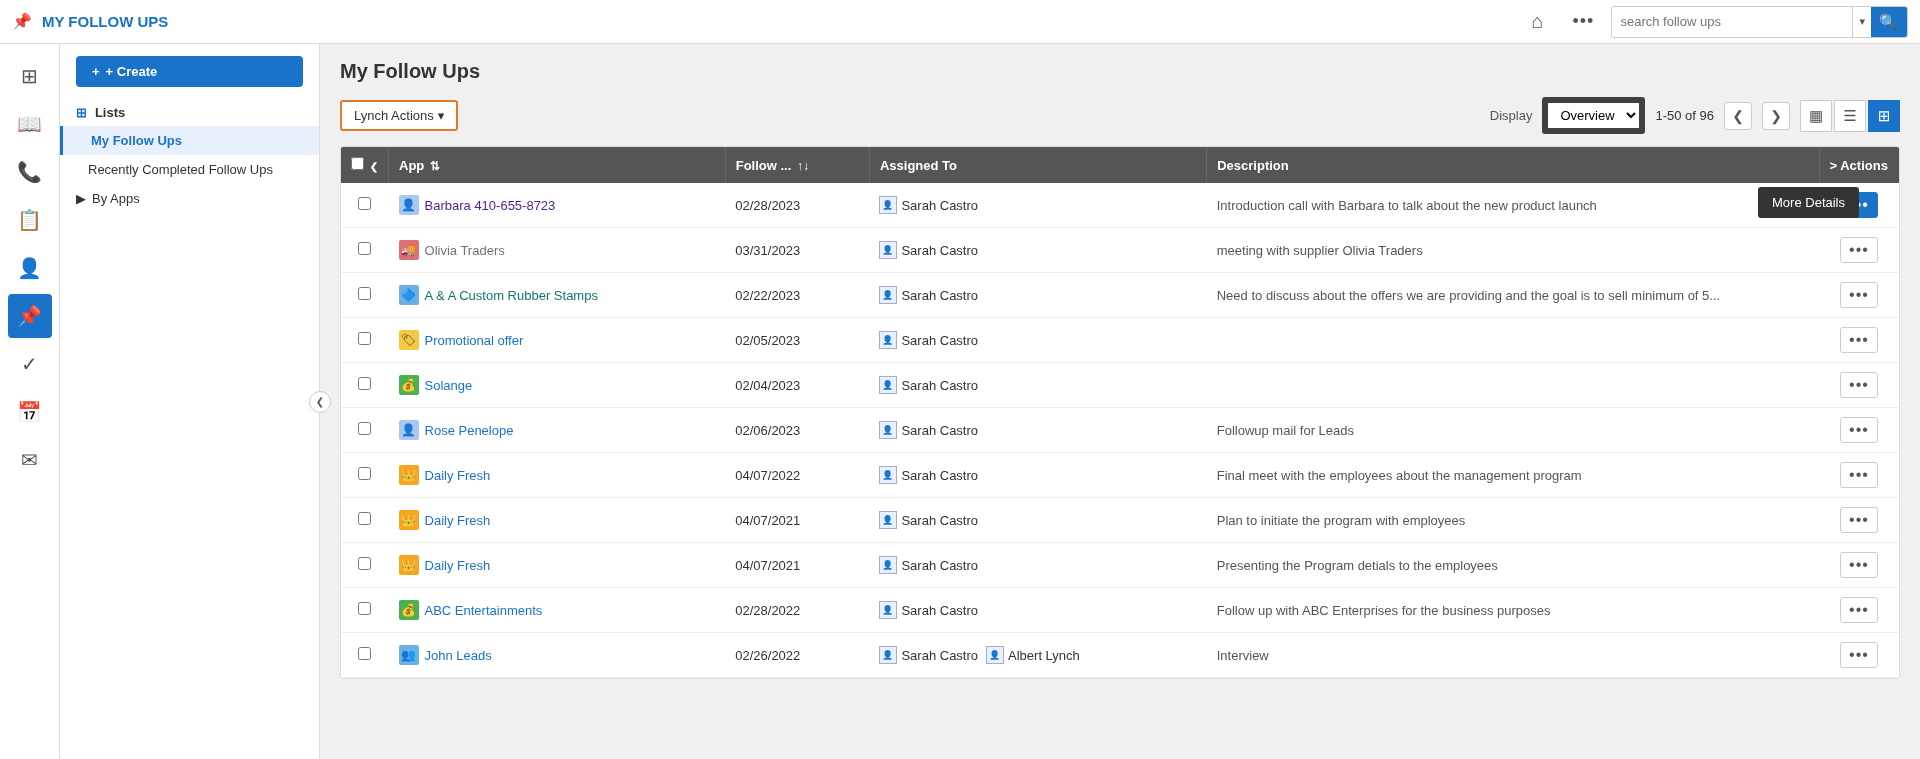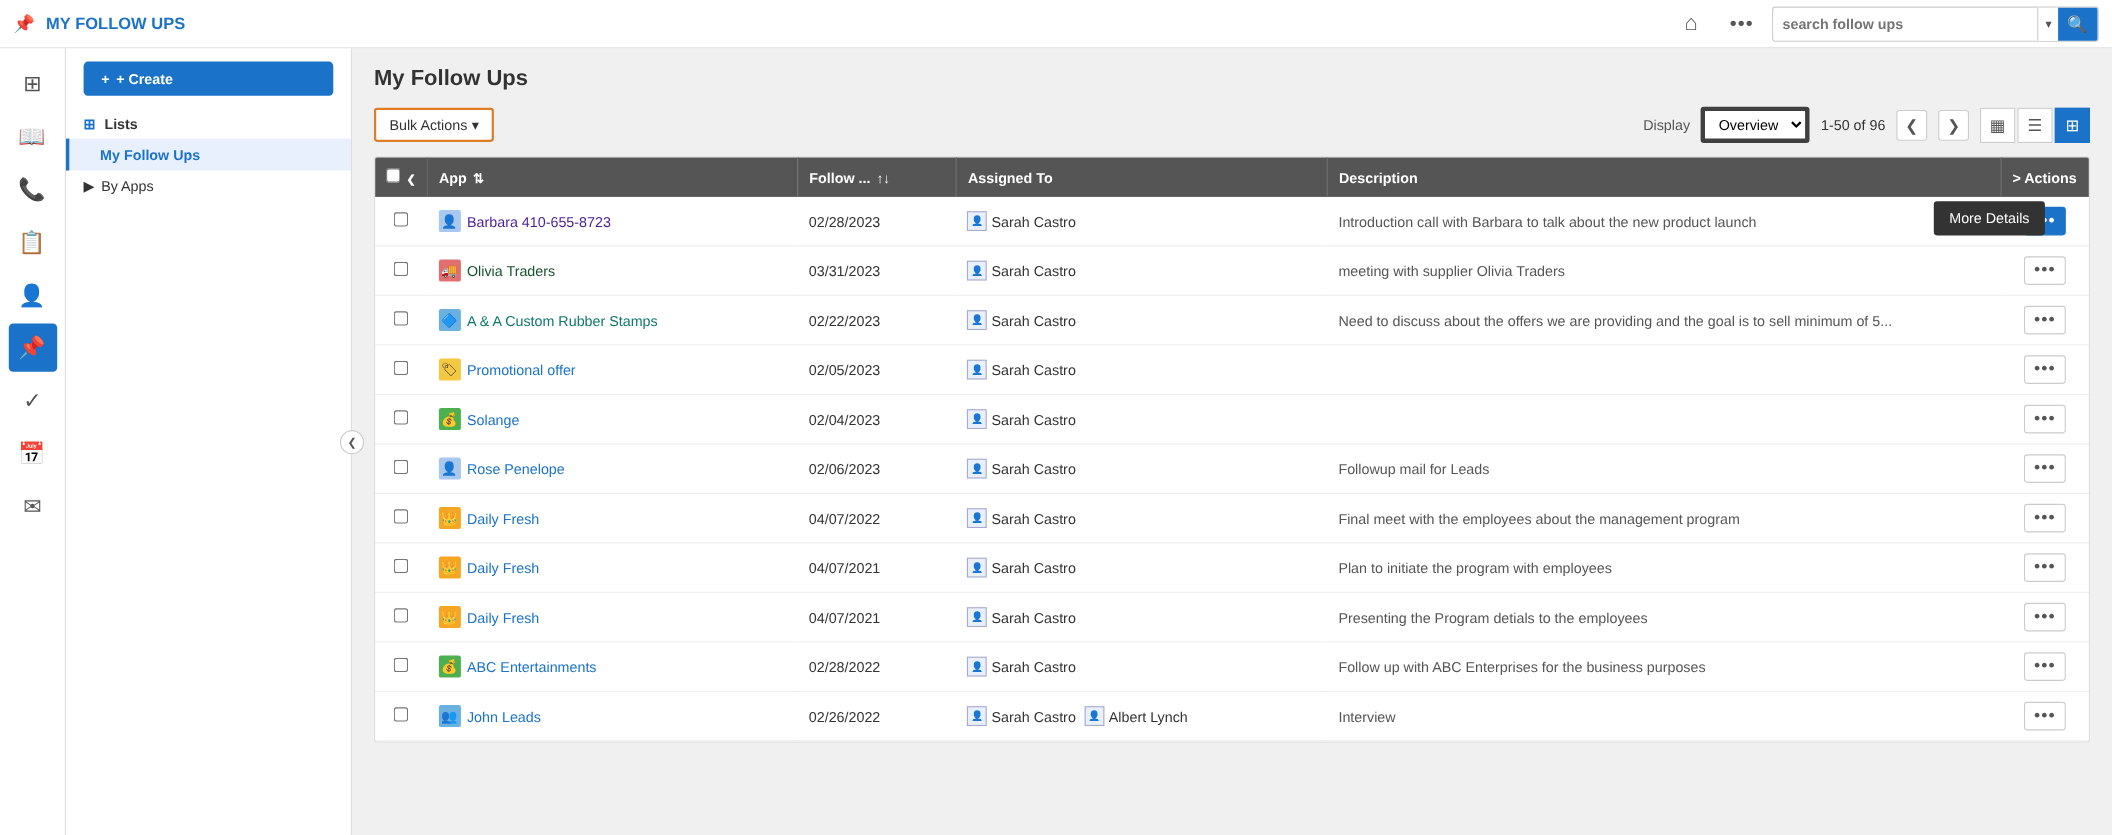--- a/index.html
+++ b/index.html
@@ -37,21 +37,21 @@
     }
     .topbar-search-wrap {
       display: flex;
       align-items: center;
       border: 1px solid #ccc;
       border-radius: 3px;
       overflow: hidden;
       height: 32px;
     }
     .topbar-search-input {
-      border: none; outline: none; padding: 0 8px; width: 240px; font-size: 13px; color: #404040; font-weight: bold;
+      border: none; outline: none; padding: 0 8px; width: 240px; font-size: 13px; color: #404040;
     }
     .topbar-search-arrow {
       background: #fff; border: none; border-left: 1px solid #ccc;
       padding: 0 6px; cursor: pointer; font-size: 11px; color: #555; height: 32px;
     }
     .topbar-search-btn {
       background: #1a73c8; border: none;
       width: 36px; height: 32px;
       cursor: pointer; color: #fff; font-size: 15px;
       display: flex; align-items: center; justify-content: center;
@@ -183,21 +183,21 @@
       border-radius: 3px;
       cursor: pointer;
       font-size: 13px;
       display: flex;
       align-items: center;
       gap: 4px;
     }
     .toolbar-spacer { flex: 1; }
     .display-label { color: #555; font-size: 13px; }
     .display-select {
-      border: 4px solid #404040;
+      border: 6px solid #404040;
       border-radius: 3px;
       padding: 4px 8px;
       font-size: 13px;
       background: #fff;
       cursor: pointer;
     }
     .pagination-info { font-size: 13px; color: #333; }
     .pagination-btn {
       background: #fff;
       border: 1px solid #ccc;
@@ -322,33 +322,36 @@
       <span>+</span>
       <span>+ Create</span>
     </button>
     <div class="sidebar-section">
       <span style="color:#1a73c8;">⊞</span>
       <span>Lists</span>
     </div>
     <div class="sidebar-item active">
       <span>My Follow Ups</span>
     </div>
+    <div class="sidebar-item-plain">
+      <span>Recently Completed Follow Ups</span>
+    </div>
     <div class="sidebar-by-apps">
       <span>▶</span>
       <span>By Apps</span>
     </div>
     <button class="collapse-btn">❮</button>
   </div>
 
   <div class="main">
     <div class="page-title">My Follow Ups</div>
 
     <div class="toolbar">
       <button class="bulk-actions-btn">
-        <span>Bulk Actions</span>
+        <span>Lynch Actions</span>
         <span>▾</span>
       </button>
       <div class="toolbar-spacer"></div>
       <span class="display-label">Display</span>
       <select class="display-select">
         <option>Overview</option>
       </select>
       <span class="pagination-info">1-50 of 96</span>
       <button class="pagination-btn">❮</button>
       <button class="pagination-btn">❯</button>
@@ -392,21 +395,21 @@
                 </div>
               </td>
               <td class="description-cell">Introduction call with Barbara to talk about the new product launch</td>
               <td class="actions-cell" style="position: relative;"><button class="actions-btn highlighted">•••</button><div class="more-details-popup">More Details</div></td>
             </tr>
             <tr>
               <td class="checkbox-cell"><input type="checkbox" style=""></td>
               <td>
                 <div class="app-cell">
                   <span class="app-icon truck" style="background: rgb(224, 112, 112); color: rgb(255, 255, 255);">🚚</span>
-                  <span style="color: #14532d; cursor: pointer; text-align: right;">Olivia Traders</span>
+                  <span style="color: #737373; cursor: pointer; text-align: right;">Olivia Traders</span>
                 </div>
               </td>
               <td>03/31/2023</td>
               <td>
                 <div class="assigned-cell">
                   <span class="assigned-icon">👤</span>
                   <span>Sarah Castro</span>
                 </div>
               </td>
               <td class="description-cell">meeting with supplier Olivia Traders</td>

